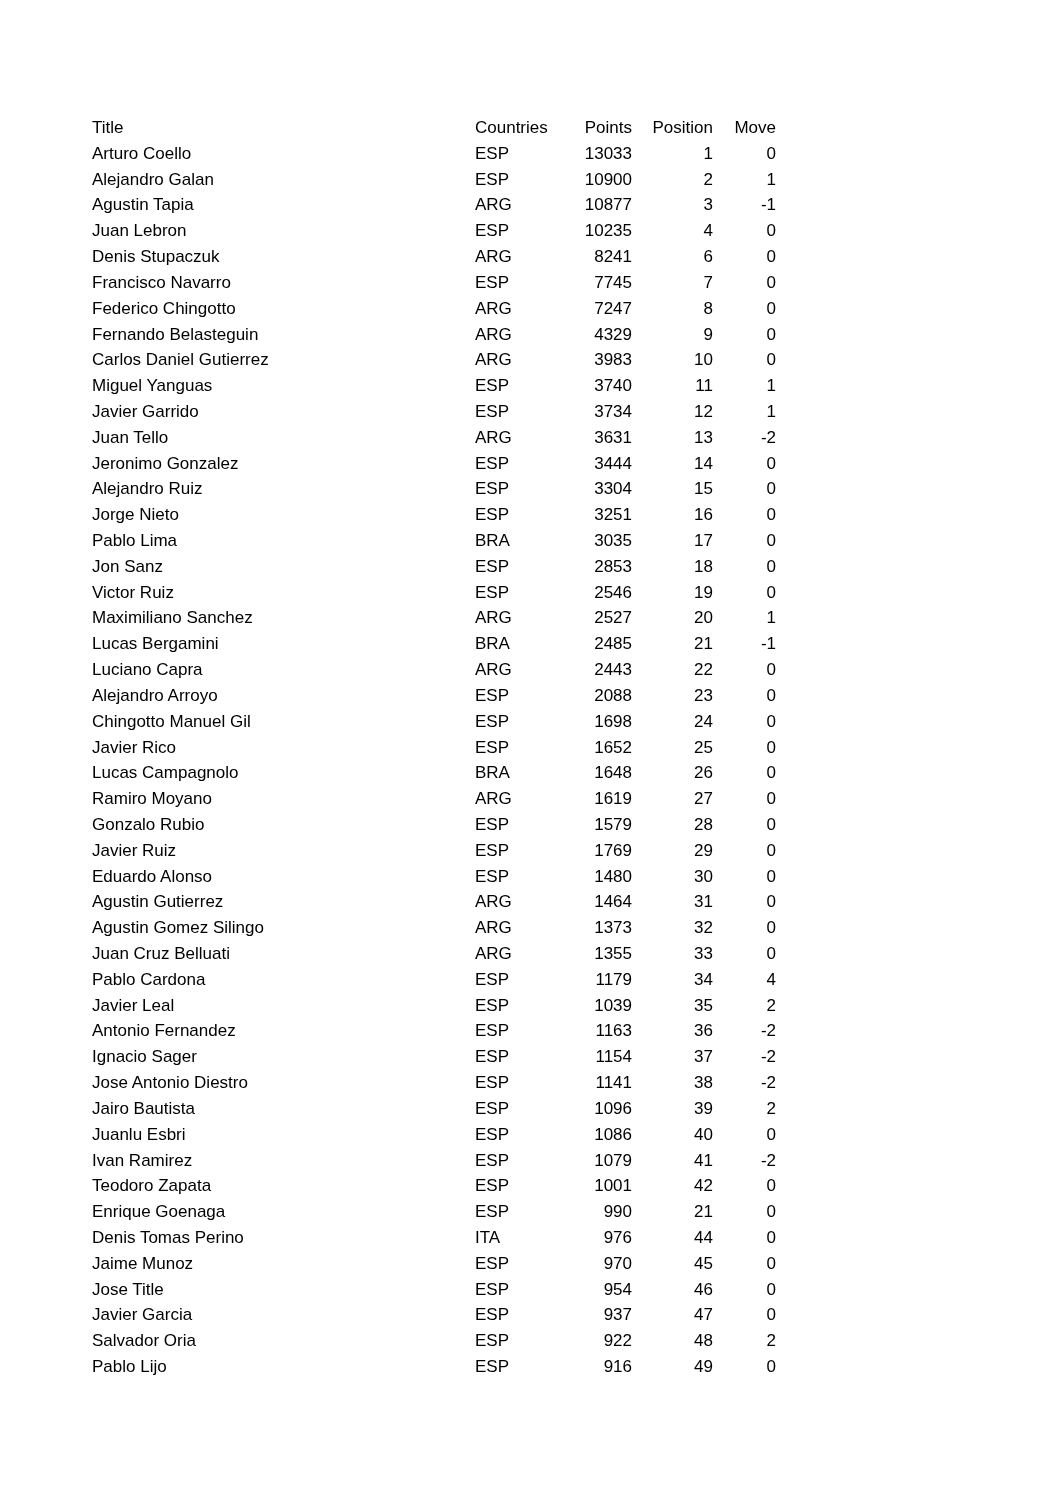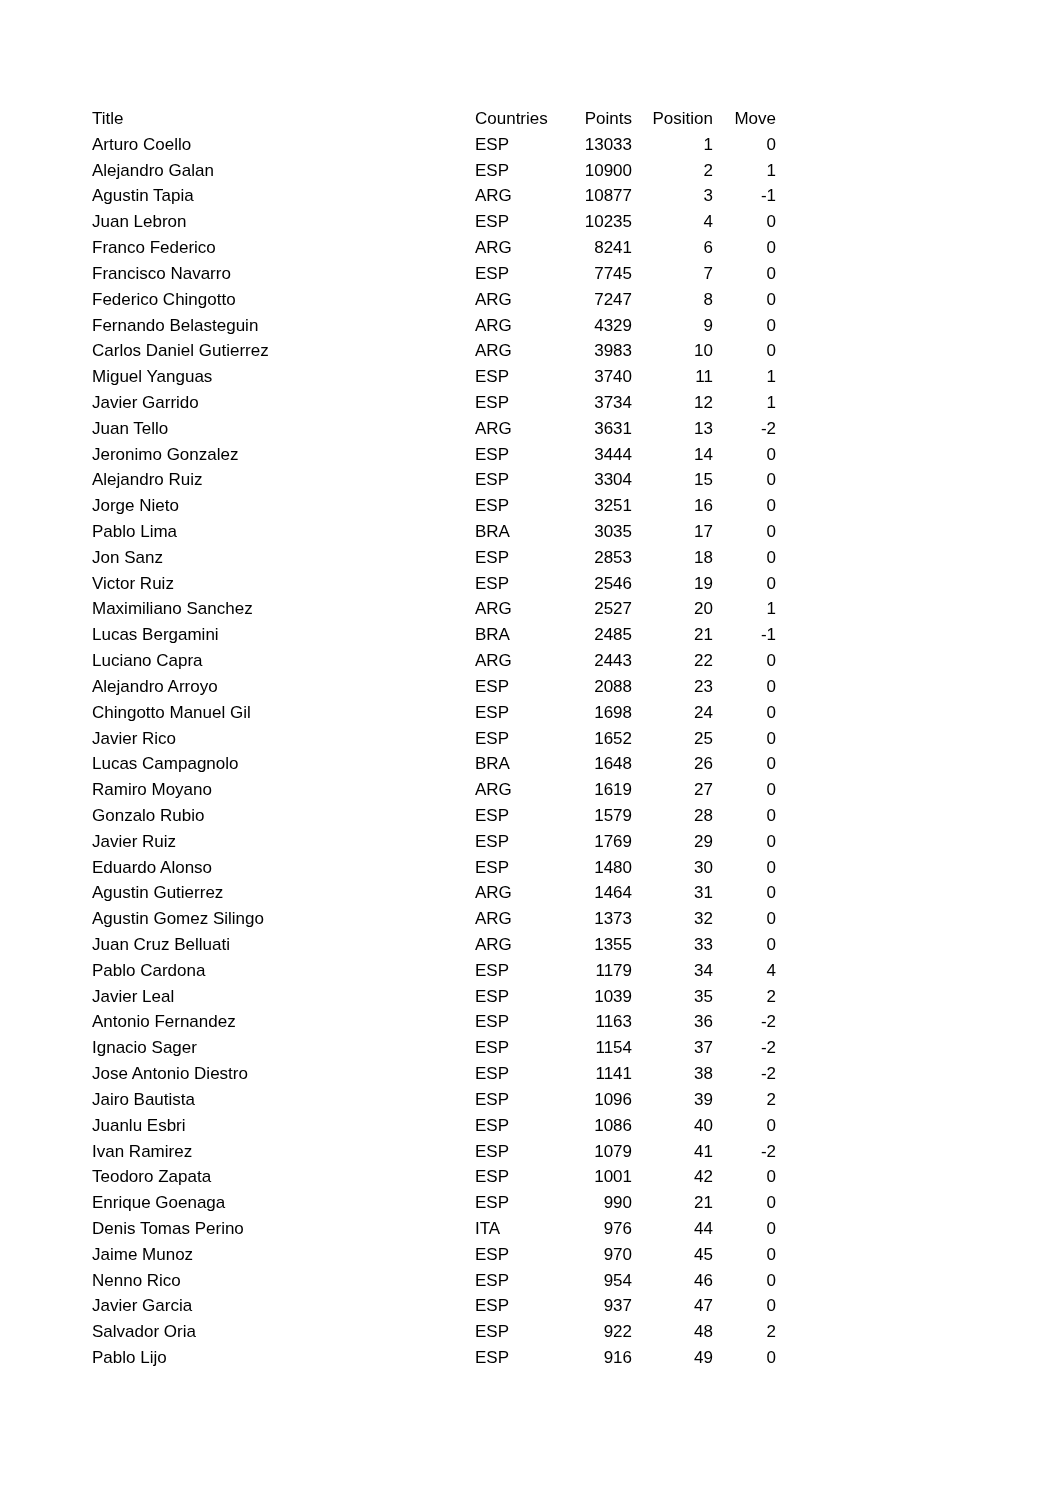--- a/index.html
+++ b/index.html
@@ -10,21 +10,21 @@
     width: 1058px;
     height: 1497px;
     background: #ffffff;
     position: relative;
     font-family: "Liberation Sans", sans-serif;
     color: #000000;
   }
   .table-wrap {
     position: absolute;
     left: 92px;
-    top: 106px;
+    top: 115px;
     width: 684px;
   }
   table.ranking {
     width: 100%;
     border-collapse: collapse;
     table-layout: fixed;
   }
   table.ranking th,
   table.ranking td {
     font-size: 17px;
@@ -83,21 +83,21 @@
           <td class="r">-1</td>
         </tr>
         <tr>
           <td class="l">Juan Lebron</td>
           <td class="l">ESP</td>
           <td class="r">10235</td>
           <td class="r">4</td>
           <td class="r">0</td>
         </tr>
         <tr>
-          <td class="l">Franco Federico</td>
+          <td class="l">Denis Stupaczuk</td>
           <td class="l">ARG</td>
           <td class="r">8241</td>
           <td class="r">6</td>
           <td class="r">0</td>
         </tr>
         <tr>
           <td class="l">Francisco Navarro</td>
           <td class="l">ESP</td>
           <td class="r">7745</td>
           <td class="r">7</td>
@@ -363,21 +363,21 @@
           <td class="r">0</td>
         </tr>
         <tr>
           <td class="l">Jaime Munoz</td>
           <td class="l">ESP</td>
           <td class="r">970</td>
           <td class="r">45</td>
           <td class="r">0</td>
         </tr>
         <tr>
-          <td class="l">Nenno Rico</td>
+          <td class="l">Jose Title</td>
           <td class="l">ESP</td>
           <td class="r">954</td>
           <td class="r">46</td>
           <td class="r">0</td>
         </tr>
         <tr>
           <td class="l">Javier Garcia</td>
           <td class="l">ESP</td>
           <td class="r">937</td>
           <td class="r">47</td>

